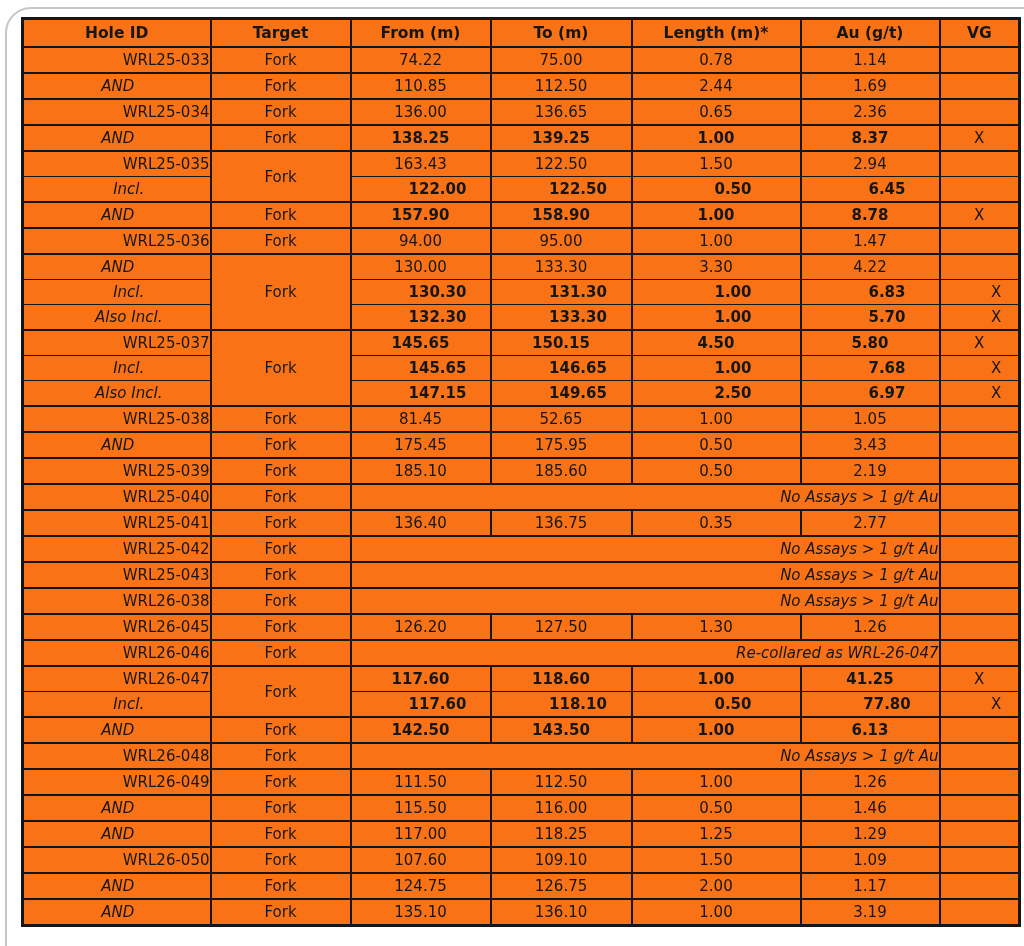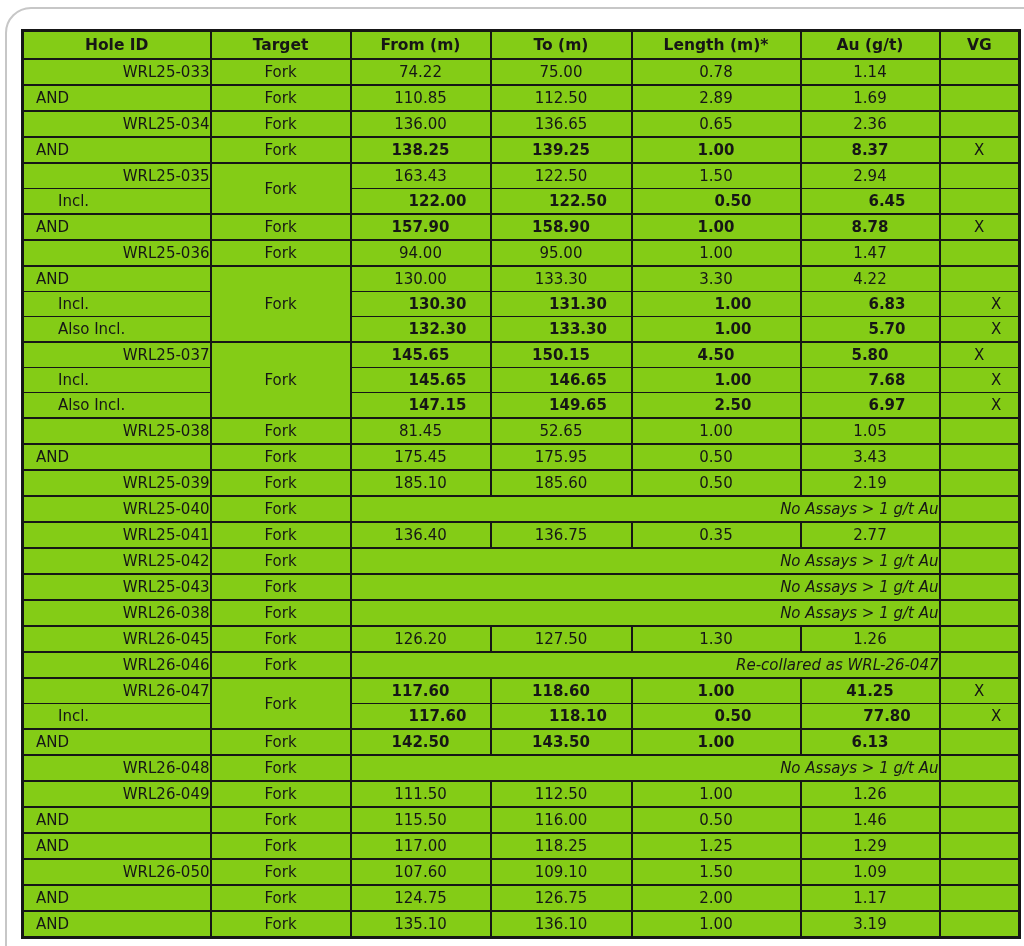--- a/index.html
+++ b/index.html
@@ -13,47 +13,47 @@
   .card-frame {
     position: absolute;
     left: 5px; top: 7px;
     width: 1080px; height: 1010px;
     border: 2px solid #c7c7c7;
     border-radius: 26px;
     background: transparent;
   }
   table.results {
     position: absolute;
-    left: 21px; top: 29px;
+    left: 21px; top: 17px;
     width: 1000px;
     border-collapse: collapse;
     table-layout: fixed;
     border: 3px solid #161616;
     color: #161616;
-    background: #84cc16;
+    background: #f97316;
   }
   th, td {
     border-left: 2px solid #161616;
     border-top: 2px solid #161616;
     padding: 0;
     height: 24px;
     font-size: 15px;
     vertical-align: middle;
     overflow: hidden;
     white-space: nowrap;
   }
   th {
     height: 26px;
     font-weight: bold;
     text-align: center;
     font-size: 15.5px;
   }
   tr.thin td { border-top-width: 1px; padding-left: 34px; }
   td.hole { text-align: right; padding-left: 12px; }
-  td.hole.sub { text-align: left; padding-right: 10px; }
+  td.hole.sub { text-align: center; padding-right: 10px; font-style: italic; }
   td.c { text-align: center; }
   td.b { font-weight: bold; }
   td.note { font-style: italic; text-align: right; }
 </style>
 </head>
 <body>
 
 <div class="card-frame"></div>
 
 <table class="results">
@@ -85,21 +85,21 @@
         <td class="c">75.00</td>
         <td class="c">0.78</td>
         <td class="c">1.14</td>
         <td class="c"></td>
       </tr>
       <tr>
         <td class="hole sub">AND</td>
         <td class="c">Fork</td>
         <td class="c">110.85</td>
         <td class="c">112.50</td>
-        <td class="c">2.89</td>
+        <td class="c">2.44</td>
         <td class="c">1.69</td>
         <td class="c"></td>
       </tr>
       <tr>
         <td class="hole">WRL25-034</td>
         <td class="c">Fork</td>
         <td class="c">136.00</td>
         <td class="c">136.65</td>
         <td class="c">0.65</td>
         <td class="c">2.36</td>

